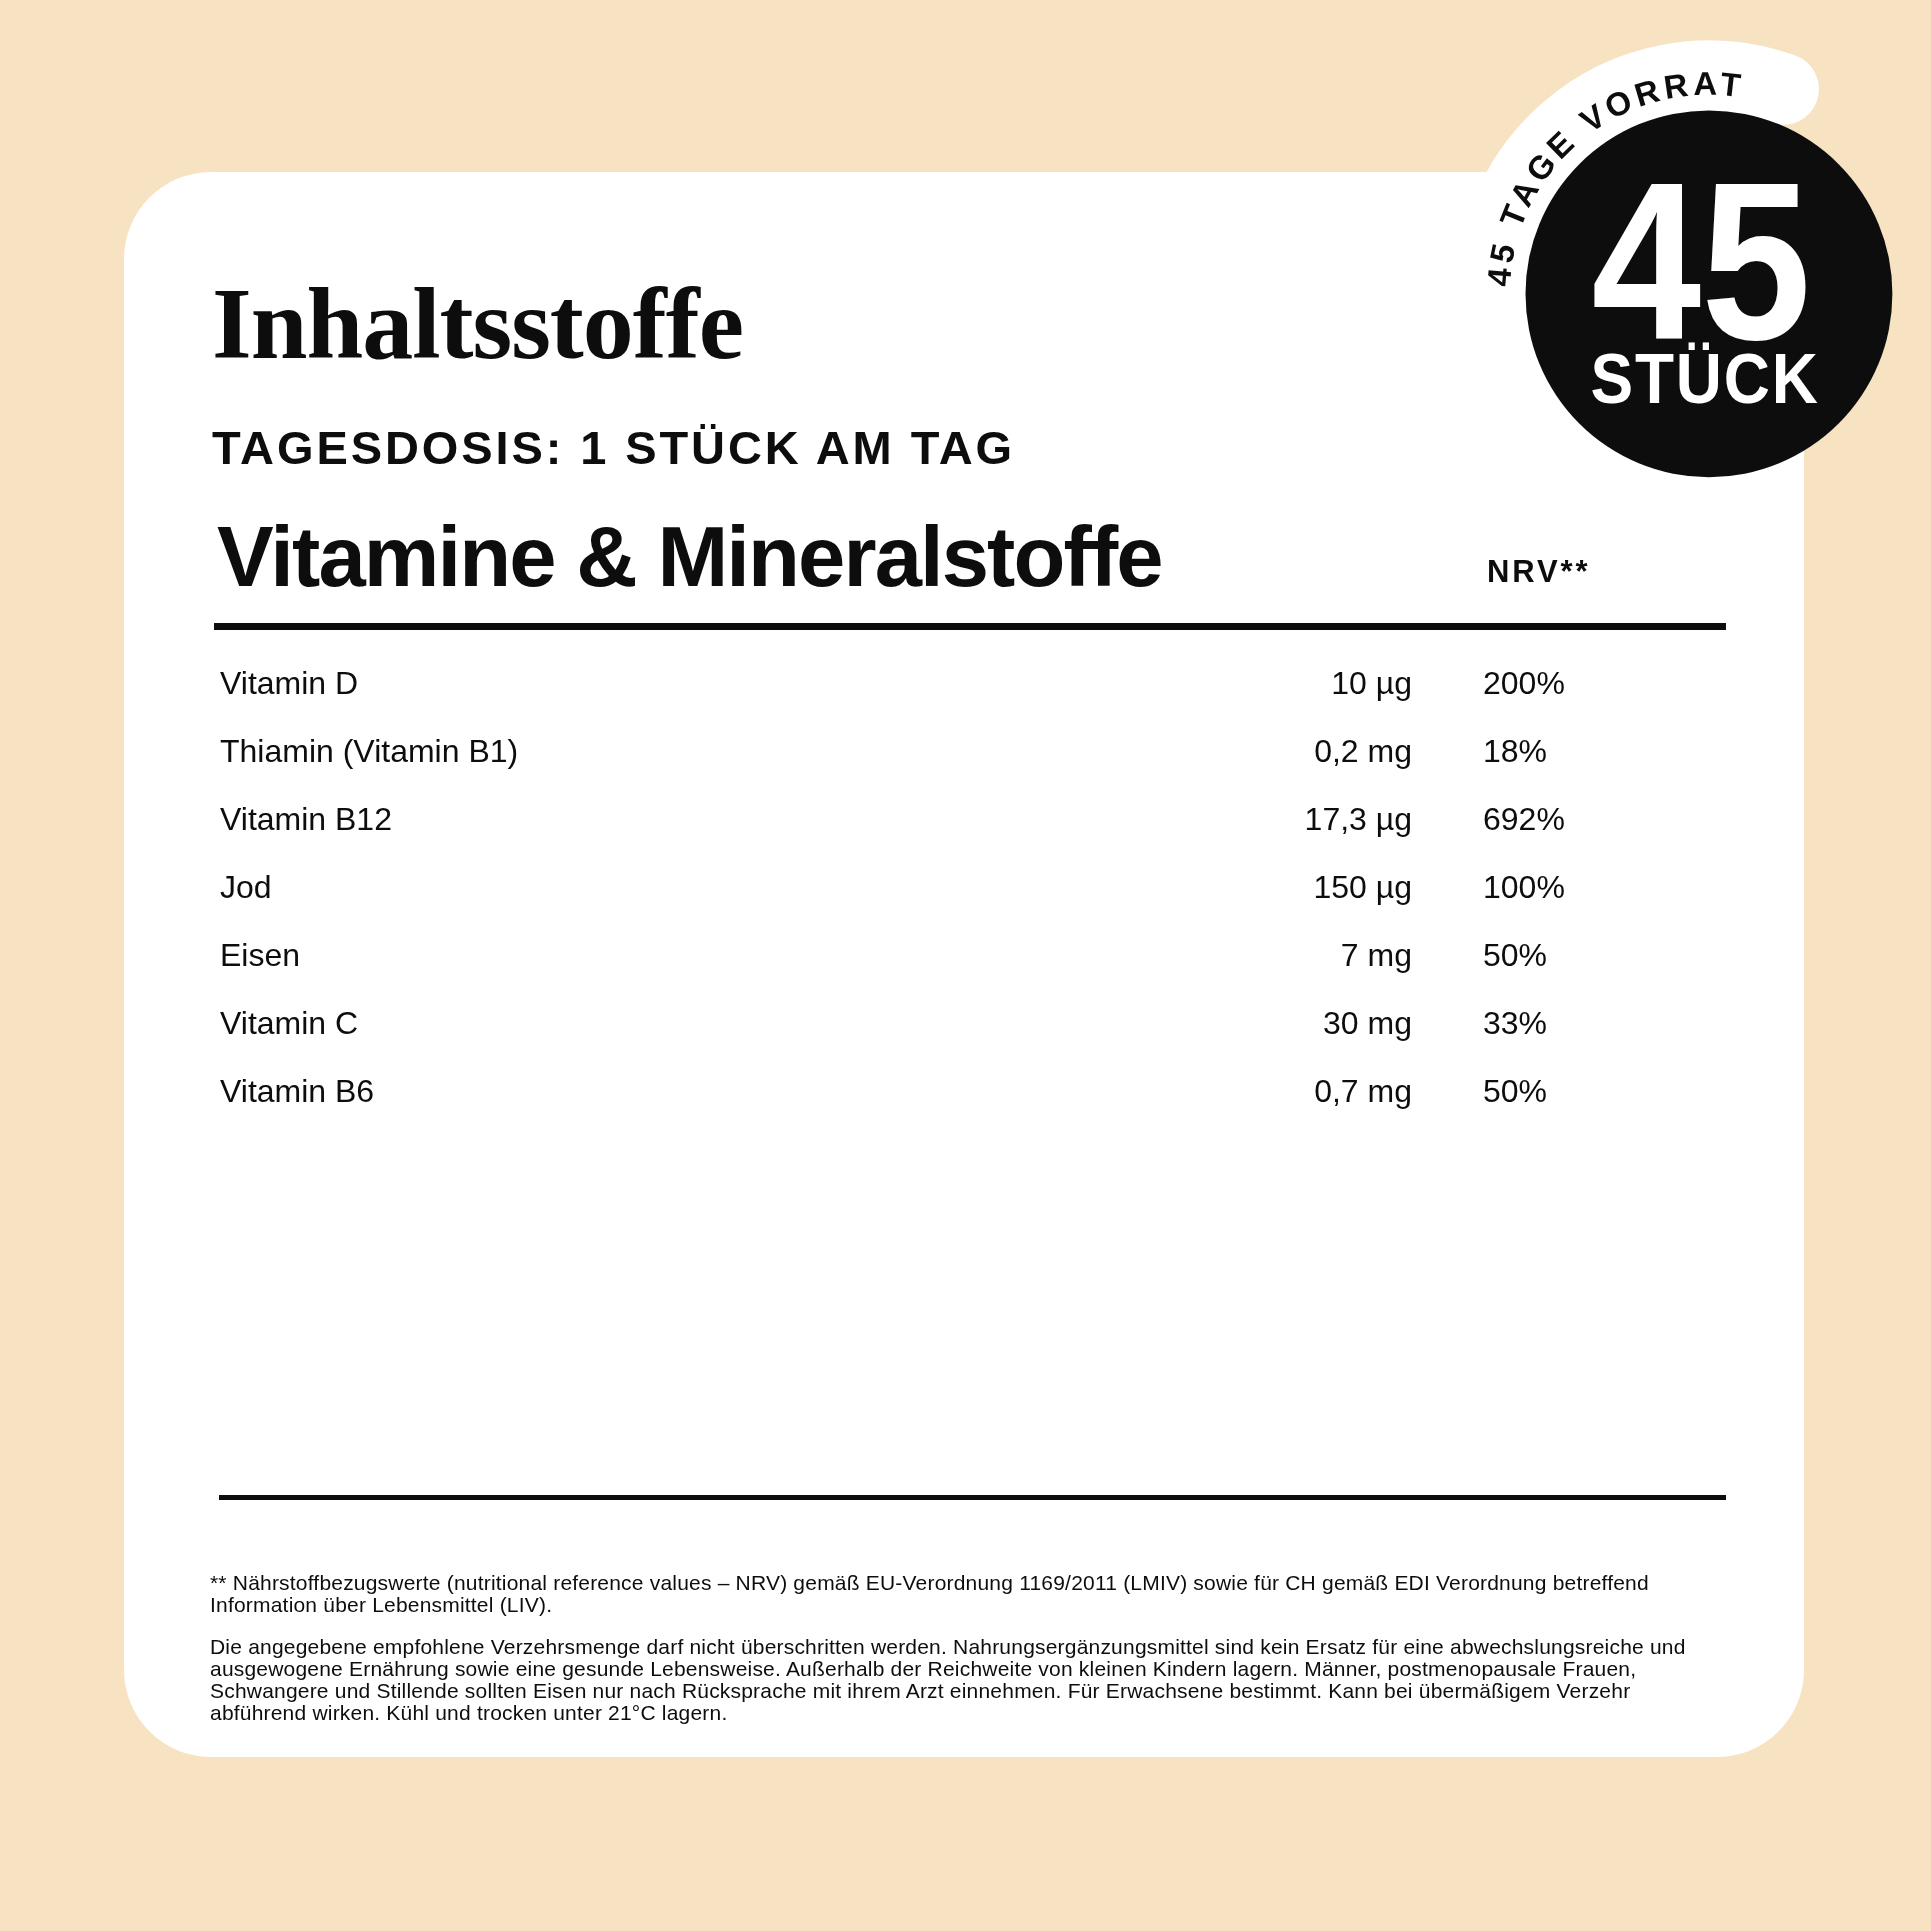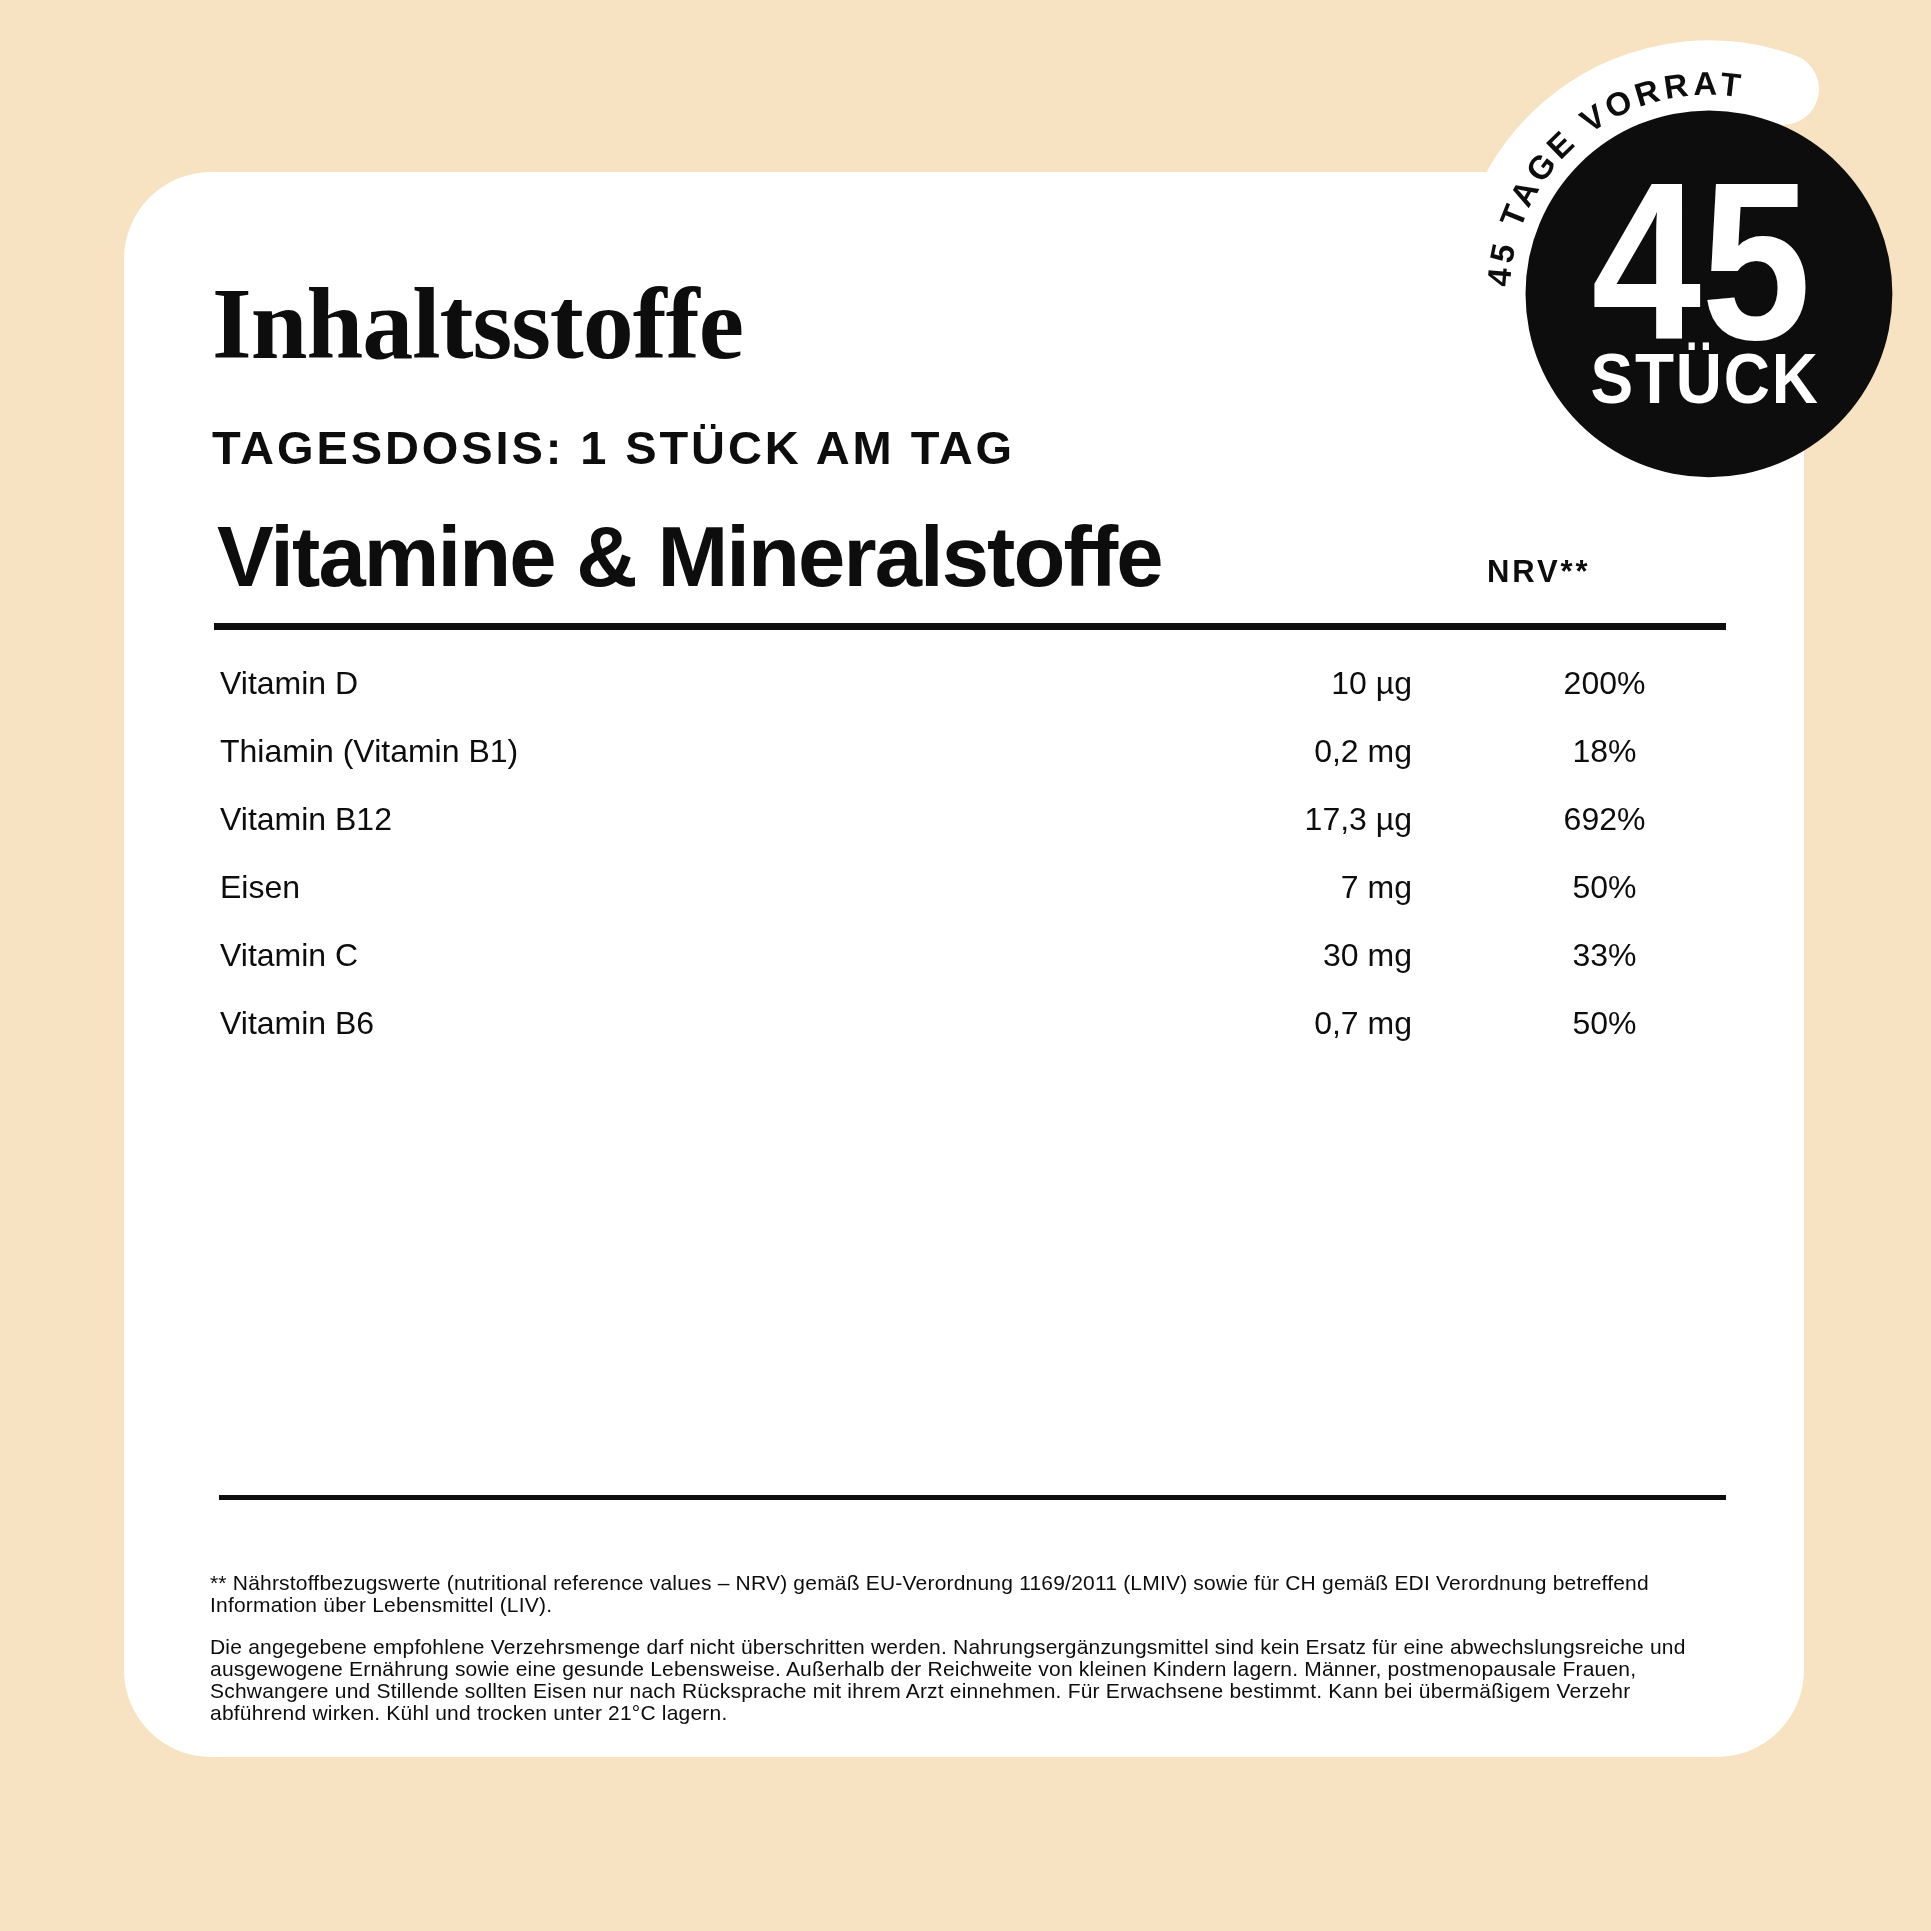--- a/index.html
+++ b/index.html
@@ -100,21 +100,21 @@
   .row {
     display: grid;
     grid-template-columns: 912px 280px 1fr;
     height: 68px;
     line-height: 68px;
     font-weight: normal;
     font-size: 32px;
   }
   .cell { white-space: nowrap; }
   .cell.amount { text-align: right; }
-  .cell.nrv { padding-left: 71px; text-align: center; }
+  .cell.nrv { padding-left: 71px; }
   .footnotes {
     position: absolute;
     left: 210px; top: 1524px;
     width: 1495px;
     margin-top: 48px;
   }
   .footnote {
     margin: 0;
     font-size: 21px;
     line-height: 22px;
@@ -157,20 +157,25 @@
       <div class="cell label">Thiamin (Vitamin B1)</div>
       <div class="cell amount">0,2 mg</div>
       <div class="cell nrv">18%</div>
     </div>
     <div class="row">
       <div class="cell label">Vitamin B12</div>
       <div class="cell amount">17,3 µg</div>
       <div class="cell nrv">692%</div>
     </div>
     <div class="row">
+      <div class="cell label">Jod</div>
+      <div class="cell amount">150 µg</div>
+      <div class="cell nrv">100%</div>
+    </div>
+    <div class="row">
       <div class="cell label">Eisen</div>
       <div class="cell amount">7 mg</div>
       <div class="cell nrv">50%</div>
     </div>
     <div class="row">
       <div class="cell label">Vitamin C</div>
       <div class="cell amount">30 mg</div>
       <div class="cell nrv">33%</div>
     </div>
     <div class="row">

